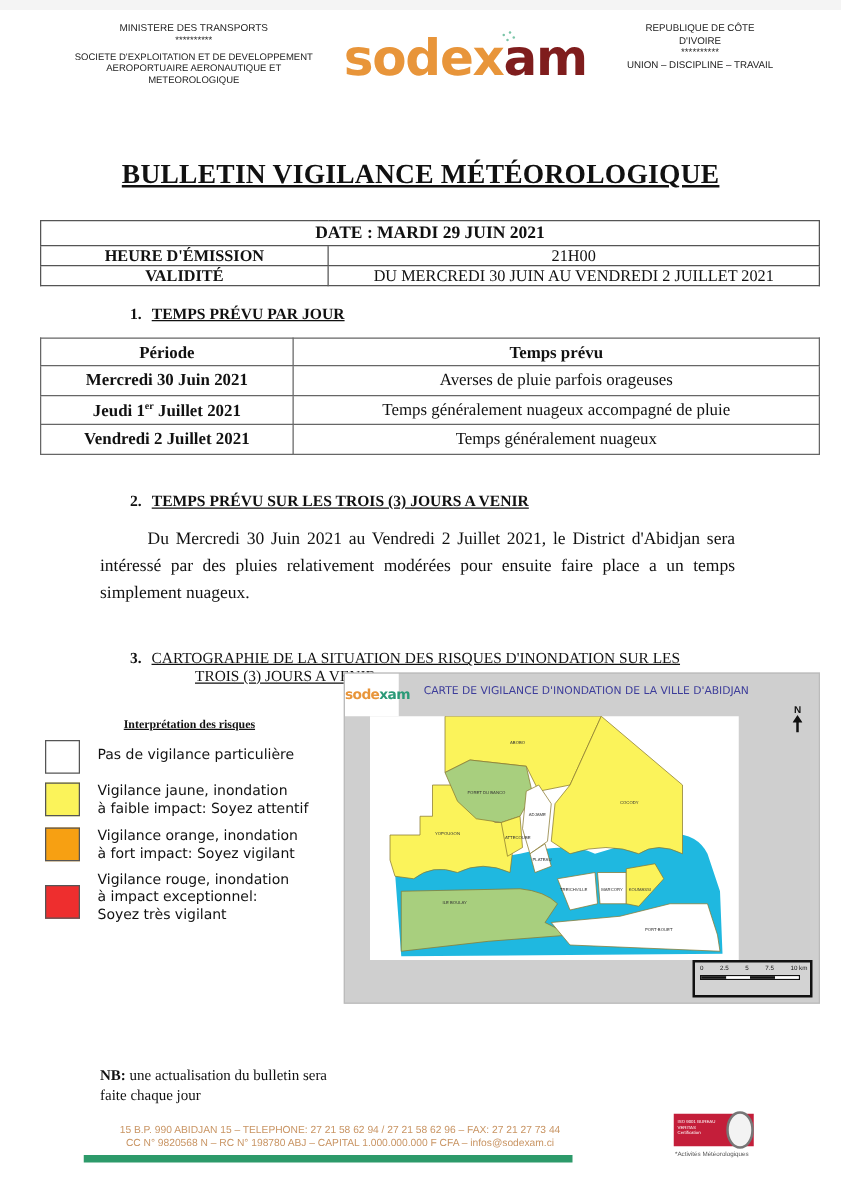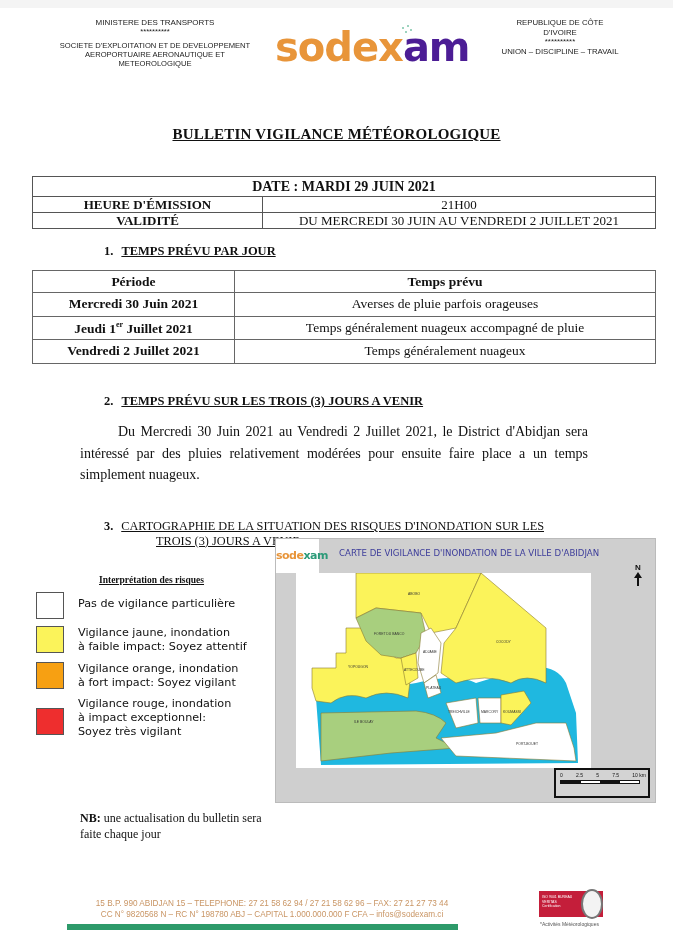--- a/index.html
+++ b/index.html
@@ -11,25 +11,25 @@
   
   .hdr-left { position: absolute; left: 40px; top: 18px; width: 230px; text-align: center;
               font-family: "Liberation Sans", sans-serif; font-size: 7.6px; line-height: 9px; color: #222; }
   .hdr-left .min { font-size: 8px; }
   .hdr-left .stars { letter-spacing: 0; margin-bottom: 5px; }
   .hdr-right { position: absolute; left: 490px; top: 18px; width: 140px; text-align: center;
                font-family: "Liberation Sans", sans-serif; font-size: 7.8px; line-height: 9.5px; color: #222; }
   .logo { position: absolute; left: 275px; top: 22px; width: 210px; height: 50px; }
   .logo-text { font-family: "DejaVu Sans", sans-serif; font-size: 40px; font-weight: bold; letter-spacing: -1px; line-height: 50px; }
   .logo-text .o { color: #e8953a; }
-  .logo-text .g { color: #4c1d95; }
+  .logo-text .g { color: #7f1d1d; }
 
   
   .doc-title { position: absolute; left: 0; width: 673px; top: 126px; text-align: center;
-               font-size: 15px; font-weight: bold; text-decoration: underline; letter-spacing: 0.2px; }
+               font-size: 22px; font-weight: bold; text-decoration: underline; letter-spacing: 0.2px; }
 
   
   table { border-collapse: collapse; }
   .info { position: absolute; left: 32px; top: 176px; width: 624px; font-size: 13px; }
   .info td { border: 1px solid #555; text-align: center; line-height: 15px; padding: 0; }
   .info .date { font-weight: bold; font-size: 14px; height: 20px; }
   .info .lbl { font-weight: bold; width: 230px; }
 
   .sec-h { position: absolute; font-size: 12.5px; font-weight: bold; }
   .sec-h .num { margin-right: 8px; }
@@ -63,21 +63,21 @@
   .north { position: absolute; left: 356px; top: 24px; width: 12px; text-align: center; font-family: "Liberation Sans", sans-serif; font-size: 8px; font-weight: bold; }
   .scalebar { position: absolute; left: 278px; top: 229px; width: 96px; height: 30px; border: 2px solid #111; background: #d3d3d3; }
   .scalebar .ticks { position: absolute; left: 4px; top: 2px; width: 86px; font-family: "Liberation Sans", sans-serif; font-size: 5px; display: flex; justify-content: space-between; }
   .scalebar .bar { position: absolute; left: 4px; top: 10px; width: 80px; height: 4px; border: 1px solid #111; display: flex; }
   .scalebar .bar span { flex: 1; }
   .scalebar .bar span:nth-child(odd) { background: #111; }
   .scalebar .bar span:nth-child(even) { background: #fff; }
   .map-label { font-family: "Liberation Sans", sans-serif; font-size: 3.4px; fill: #333; }
 
   
-  .nb { position: absolute; left: 80px; top: 810px; width: 200px; font-size: 12px; line-height: 16px; }
+  .nb { position: absolute; left: 80px; top: 852px; width: 200px; font-size: 12px; line-height: 16px; }
   .nb b { font-weight: bold; }
 
   
   .footer { position: absolute; left: 62px; top: 899px; width: 420px; text-align: center;
             font-family: "Liberation Sans", sans-serif; font-size: 8.2px; line-height: 10.5px; color: #c99564; }
   .greenbar { position: absolute; left: 67px; top: 924px; width: 391px; height: 6px; background: #2d9a6a; }
   .badge { position: absolute; left: 539px; top: 891px; width: 64px; height: 26px; background: #c41e3a; }
   .badge .btxt { position: absolute; left: 3px; top: 4px; width: 34px; font-family: "Liberation Sans", sans-serif; font-size: 3.5px; line-height: 4.5px; color: #fff; }
   .badge .seal { position: absolute; left: 42px; top: -2px; width: 22px; height: 30px; border-radius: 50%; background: #f3f3f3; border: 2px solid #777; }
   .badge-note { position: absolute; left: 540px; top: 921px; width: 80px; font-family: "Liberation Sans", sans-serif; font-size: 5px; line-height: 7px; color: #555; }

